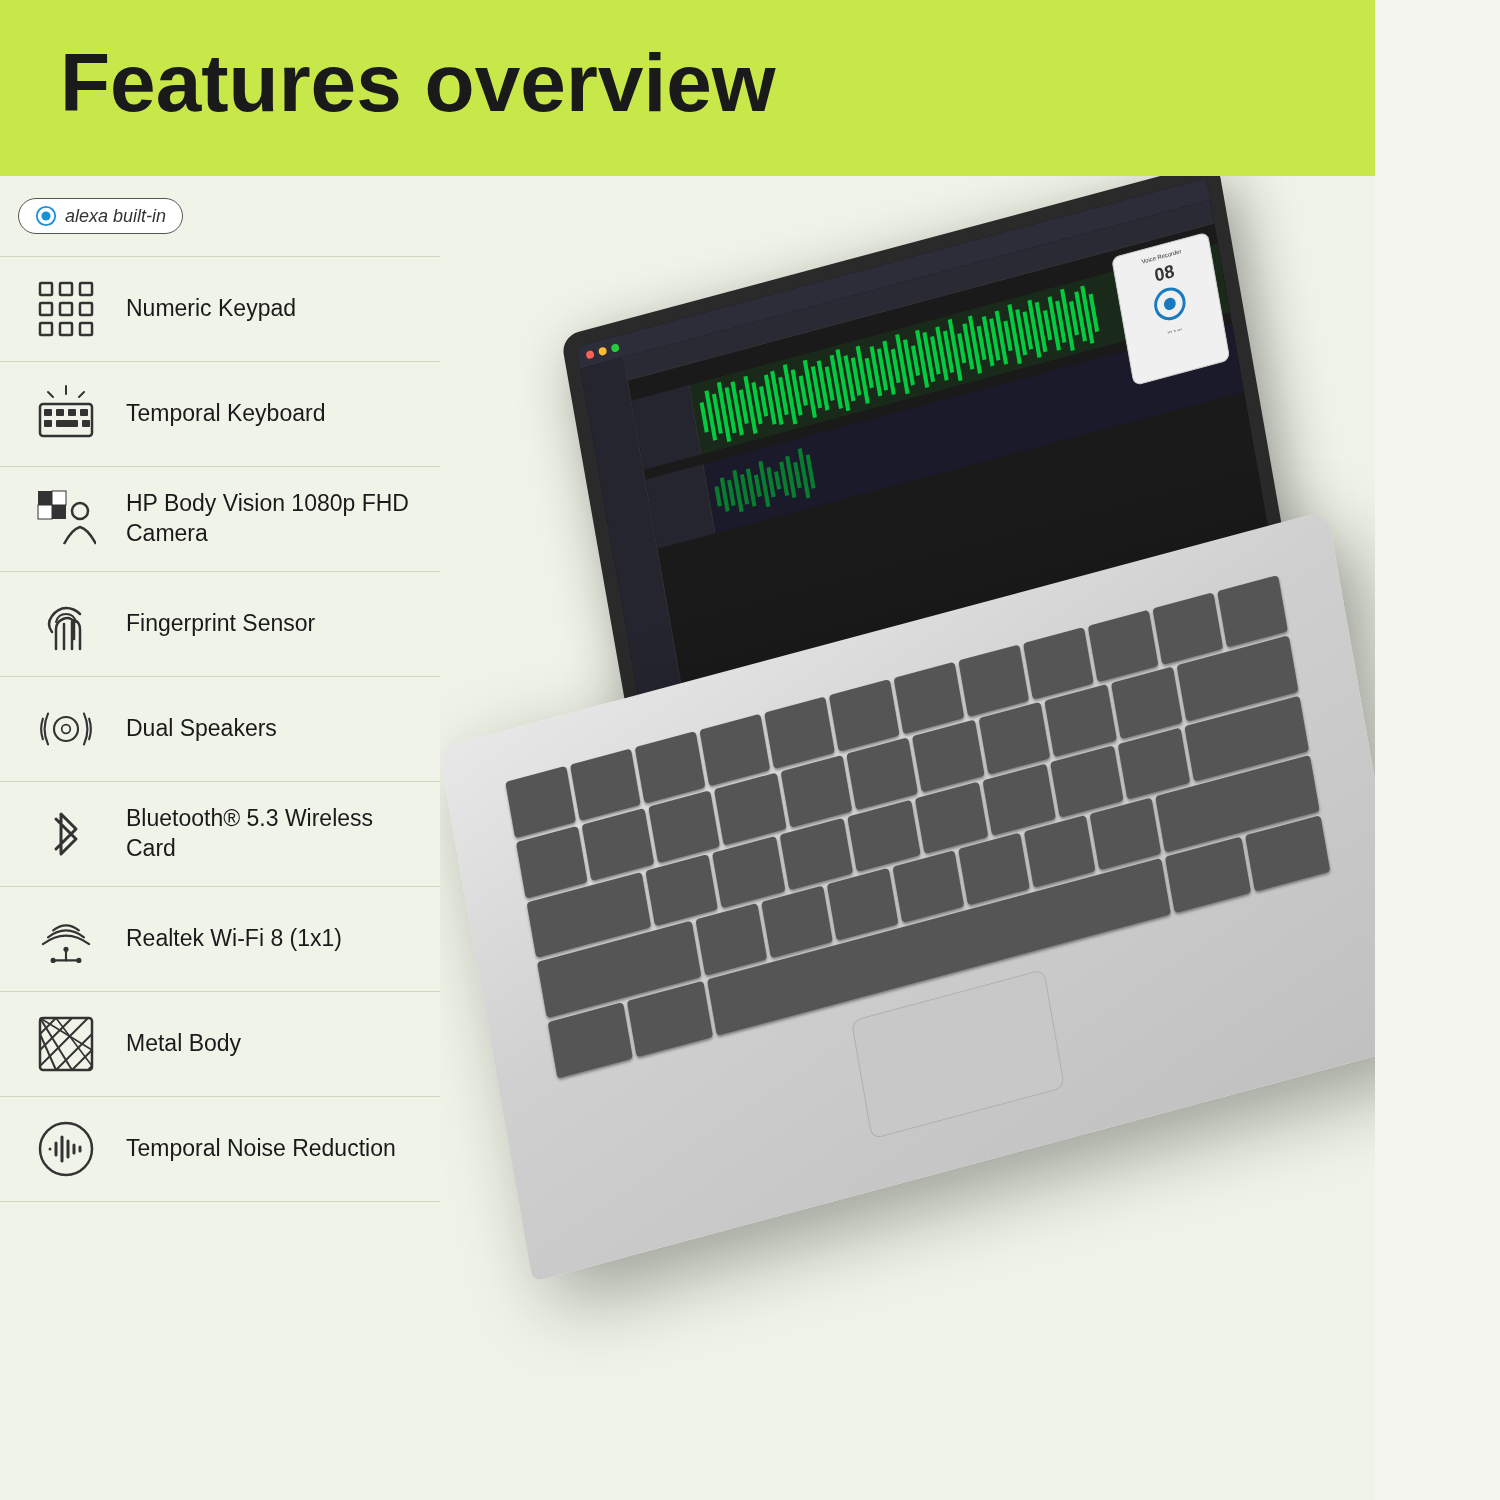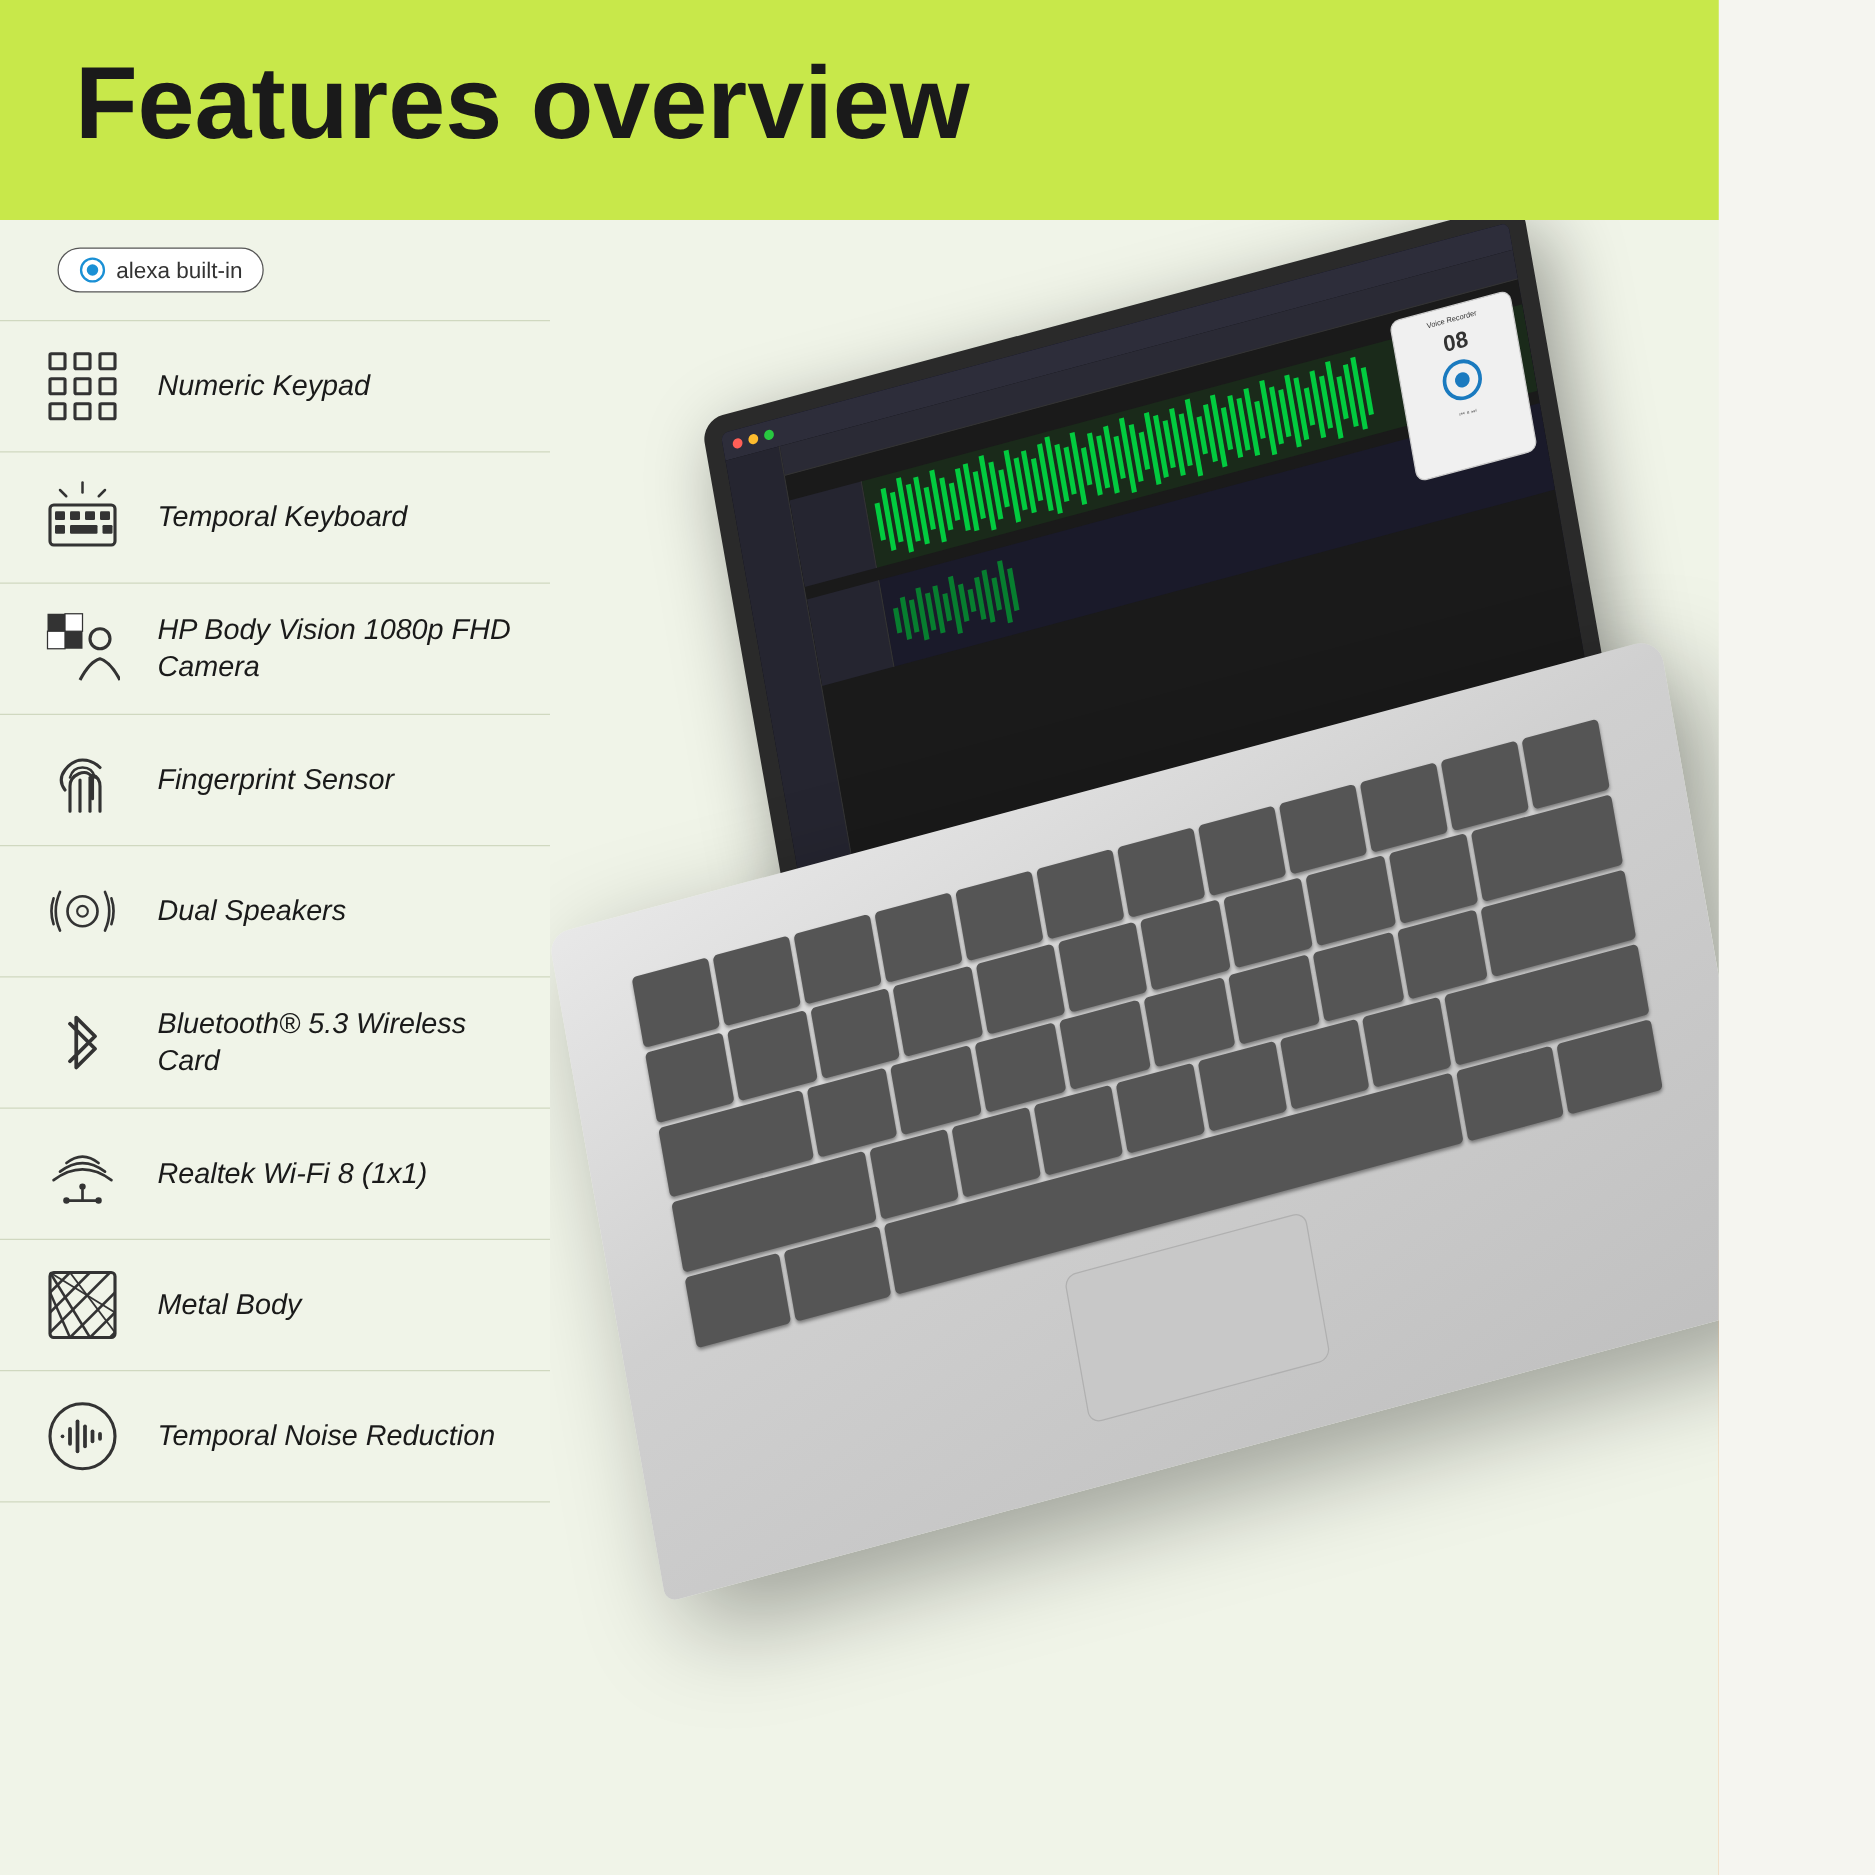--- a/index.html
+++ b/index.html
@@ -45,22 +45,23 @@
       width: 440px;
       flex-shrink: 0;
       display: flex;
       flex-direction: column;
       background: #f0f4e8;
       padding: 0;
     }
 
     
     .alexa-badge-row {
-      padding: 22px 30px 22px 46px;
+      padding: 22px 30px 22px 18px;
       border-bottom: 1px solid #d0d8c0;
+      font-style: italic;
     }
 
     .alexa-badge {
       display: inline-flex;
       align-items: center;
       gap: 8px;
       border: 1.5px solid #555;
       border-radius: 20px;
       padding: 6px 16px;
       background: white;
@@ -96,21 +97,20 @@
     .feature-icon-wrap svg {
       width: 60px;
       height: 60px;
     }
 
     .feature-label {
       font-size: 23px;
       color: #1a1a1a;
       font-weight: 400;
       line-height: 1.3;
-      font-style: italic;
     }
 
     
     .right-panel {
       flex: 1;
       position: relative;
       overflow: hidden;
       display: flex;
       align-items: center;
       justify-content: center;

